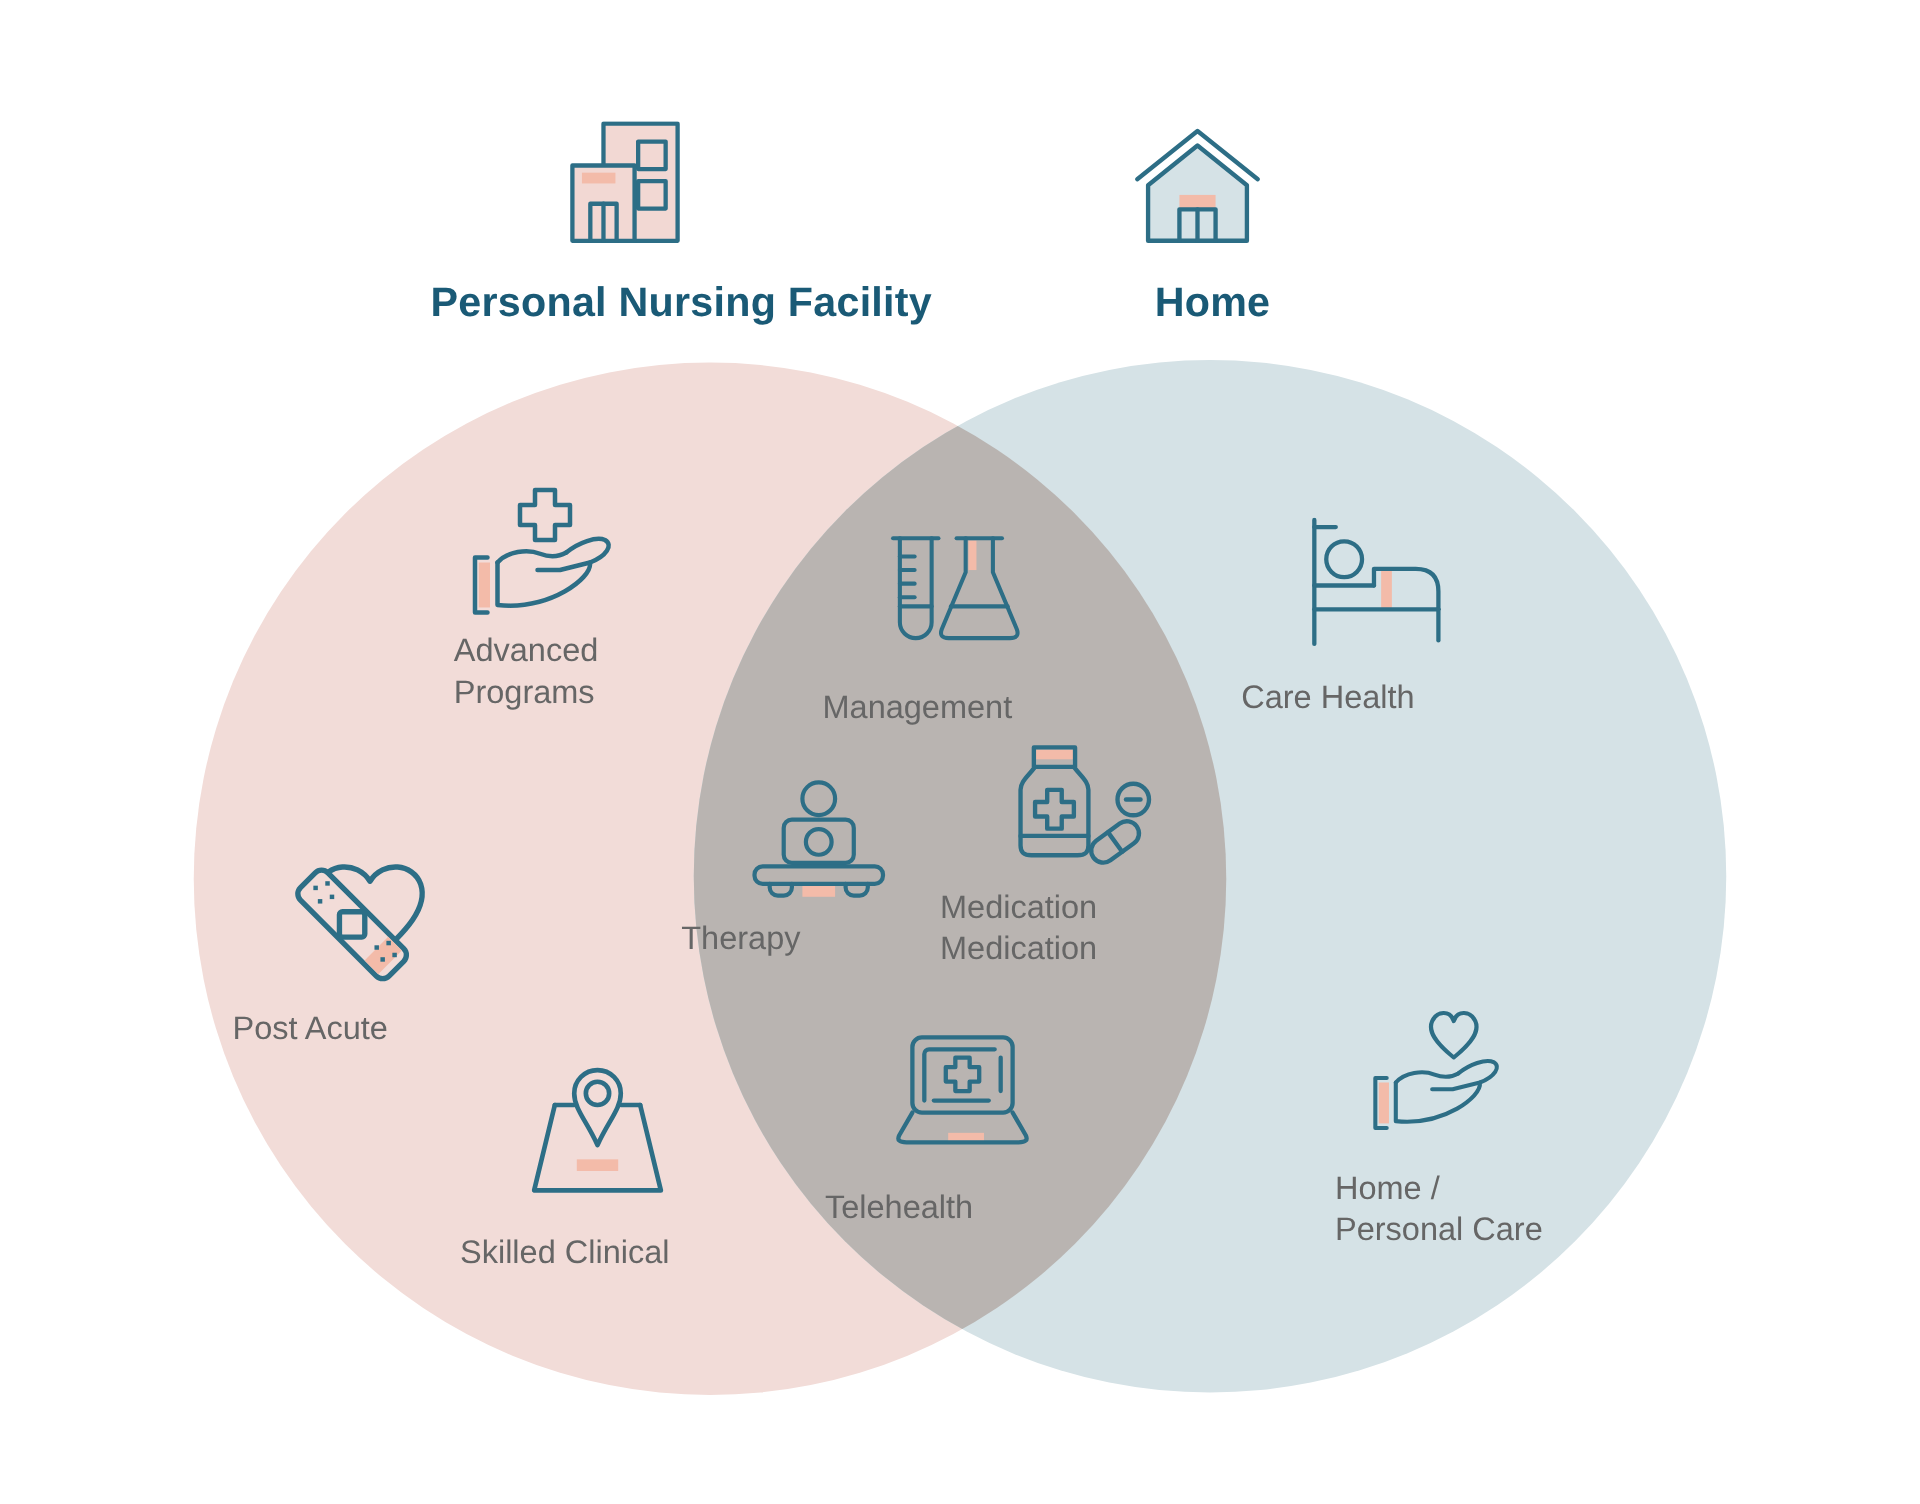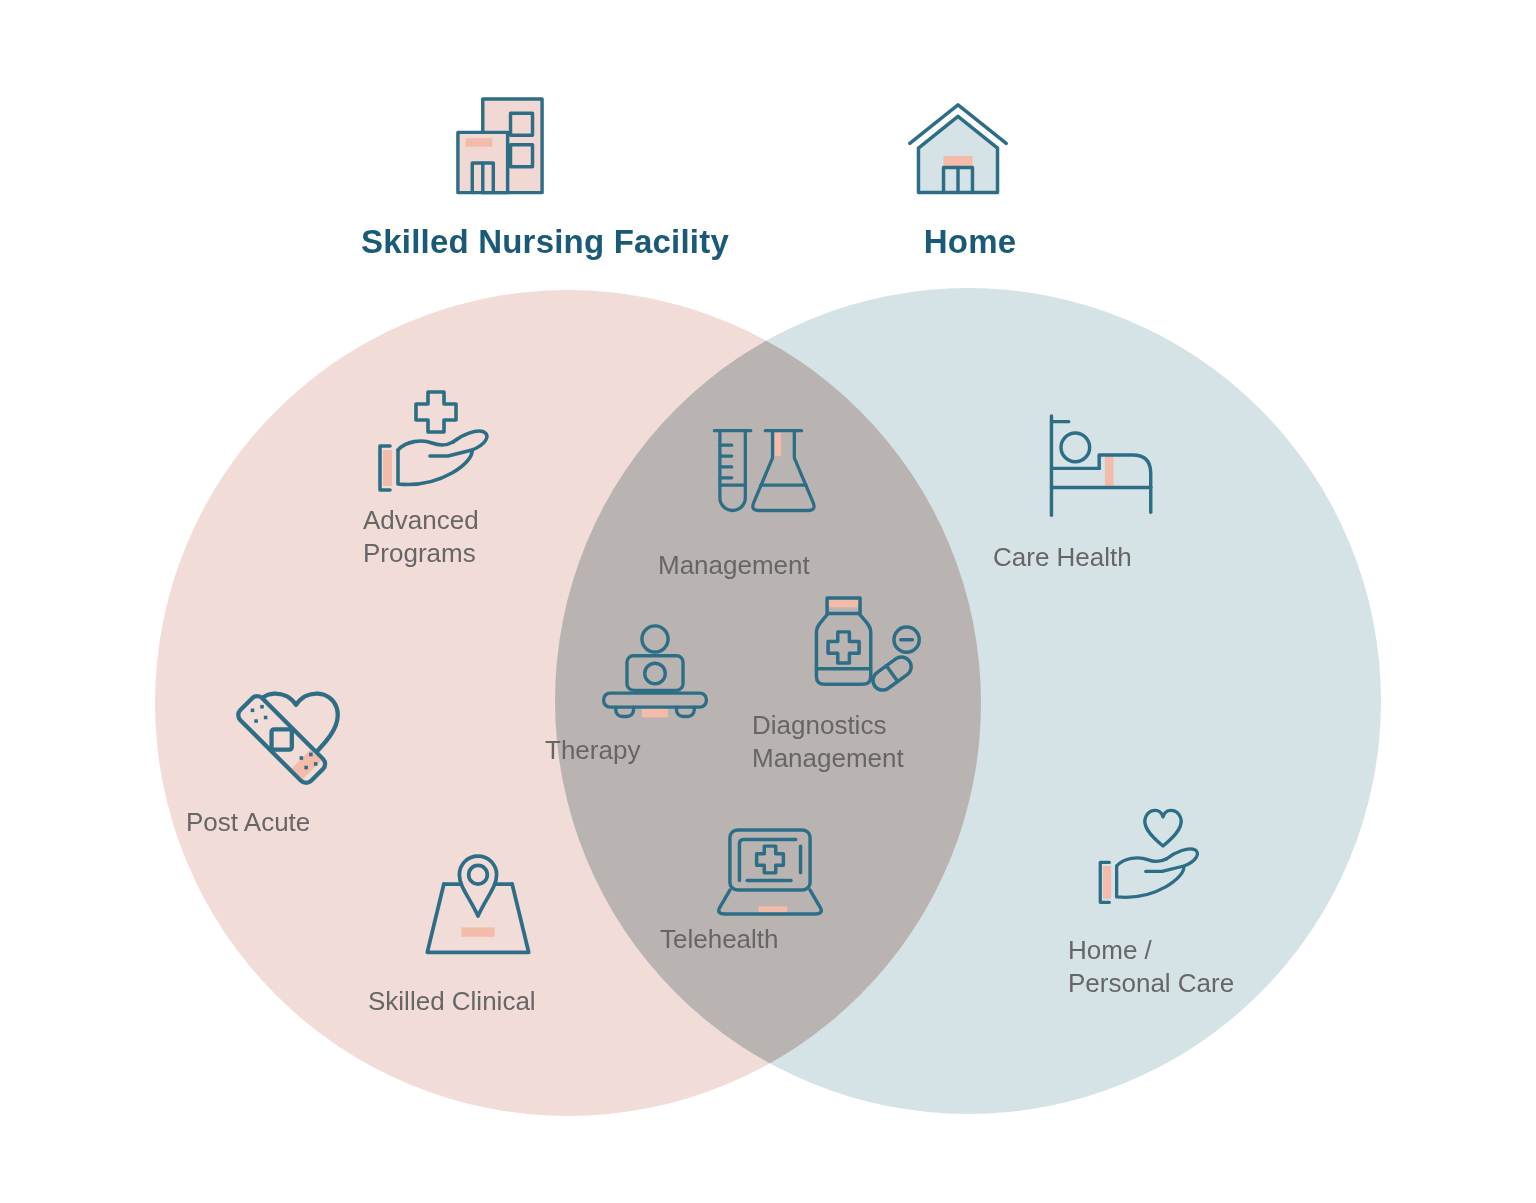--- a/index.html
+++ b/index.html
@@ -40,21 +40,21 @@
 
   <svg class="hicon icon" style="left:456px;top:97px" width="88" viewBox="0 0 92 102">
     <rect class="s bfill" x="28" y="2" width="62" height="98"></rect>
     <rect class="s bfill" x="57" y="17" width="23" height="23"></rect>
     <rect class="s bfill" x="57" y="50" width="23" height="23"></rect>
     <rect class="s bfill" x="2" y="37" width="52" height="63"></rect>
     <rect class="accent" x="10" y="43" width="28" height="9"></rect>
     <path class="s" d="M17,100 V69 H39 V100"></path>
     <path class="s" d="M28,69 V100"></path>
   </svg>
-  <div class="title" style="left:325px;top:223px;width:440px">Skilled Nursing Facility</div>
+  <div class="title" style="left:325px;top:223px;width:440px">Personal Nursing Facility</div>
 
   <svg class="hicon icon" style="left:904px;top:100px" width="108" viewBox="0 0 112 100">
     <path class="s" d="M6,45 L56,5 L106,45"></path>
     <path class="s hfill" d="M15,50 L56,17 L97,50 V96 H15 Z"></path>
     <rect class="accent" x="41" y="58" width="30" height="12"></rect>
     <path class="s" d="M41,96 V70 H71 V96"></path>
     <path class="s" d="M56,70 V96"></path>
   </svg>
   <div class="title" style="left:860px;top:223px;width:220px">Home</div>
 
@@ -139,34 +139,34 @@
       <path class="s" d="M31,18 C25,26 19,30 19,37 V83 C19,89 22,91 28,91 H66 C72,91 75,89 75,83 V37 C75,30 69,26 63,18"></path>
       <path class="s" d="M19,75 H75"></path>
       <path class="s" d="M41,37 h12 v10 h10 v12 h-10 v10 h-12 v-10 h-10 v-12 h10 Z"></path>
       <circle class="s" cx="112" cy="45" r="13"></circle>
       <path class="s" d="M106,45 h12"></path>
       <g transform="rotate(-36 97 80)">
         <rect class="s" x="75" y="70" width="44" height="20" rx="10"></rect>
         <path class="s" d="M97,70 v20"></path>
       </g>
     </svg>
-    <div class="label" style="margin-top:8px">Diagnostics Management</div>
+    <div class="label" style="margin-top:8px">Medication Medication</div>
   </div>
 
   <div class="item" style="left:660px;top:828px;width:220px">
     <svg class="icon" width="126" viewBox="0 0 132 100">
       <rect class="s" x="24" y="2" width="84" height="63" rx="8"></rect>
       <path class="s" d="M34,55 V16 a4,4 0 0 1 4,-4 H93"></path>
       <path class="s" d="M98,19 V47"></path>
       <path class="s" d="M42,55 H88"></path>
       <path class="s" d="M60,19 h12 v8 h8 v12 h-8 v8 h-12 v-8 h-8 v-12 h8 Z"></path>
       <rect class="accent" x="54" y="82" width="30" height="8"></rect>
       <path class="s" d="M24,65 L13,84 Q10,90 19,90 H113 Q122,90 119,84 L108,65"></path>
     </svg>
-    <div class="label" style="">Telehealth</div>
+    <div class="label" style="margin-top:26px">Telehealth</div>
   </div>
 
   <div class="item" style="left:993px;top:414px;width:220px">
     <svg class="icon" width="126" viewBox="0 0 132 108">
       <path class="s" d="M12,2 V106"></path>
       <path class="s" d="M12,8 H30"></path>
       <circle class="s" cx="37" cy="35" r="15"></circle>
       <rect class="accent" x="68" y="43" width="9" height="34"></rect>
       <path class="s" d="M12,57 H62"></path>
       <path class="s" d="M62,57 V43 H97 Q116,43 116,62 V77"></path>

